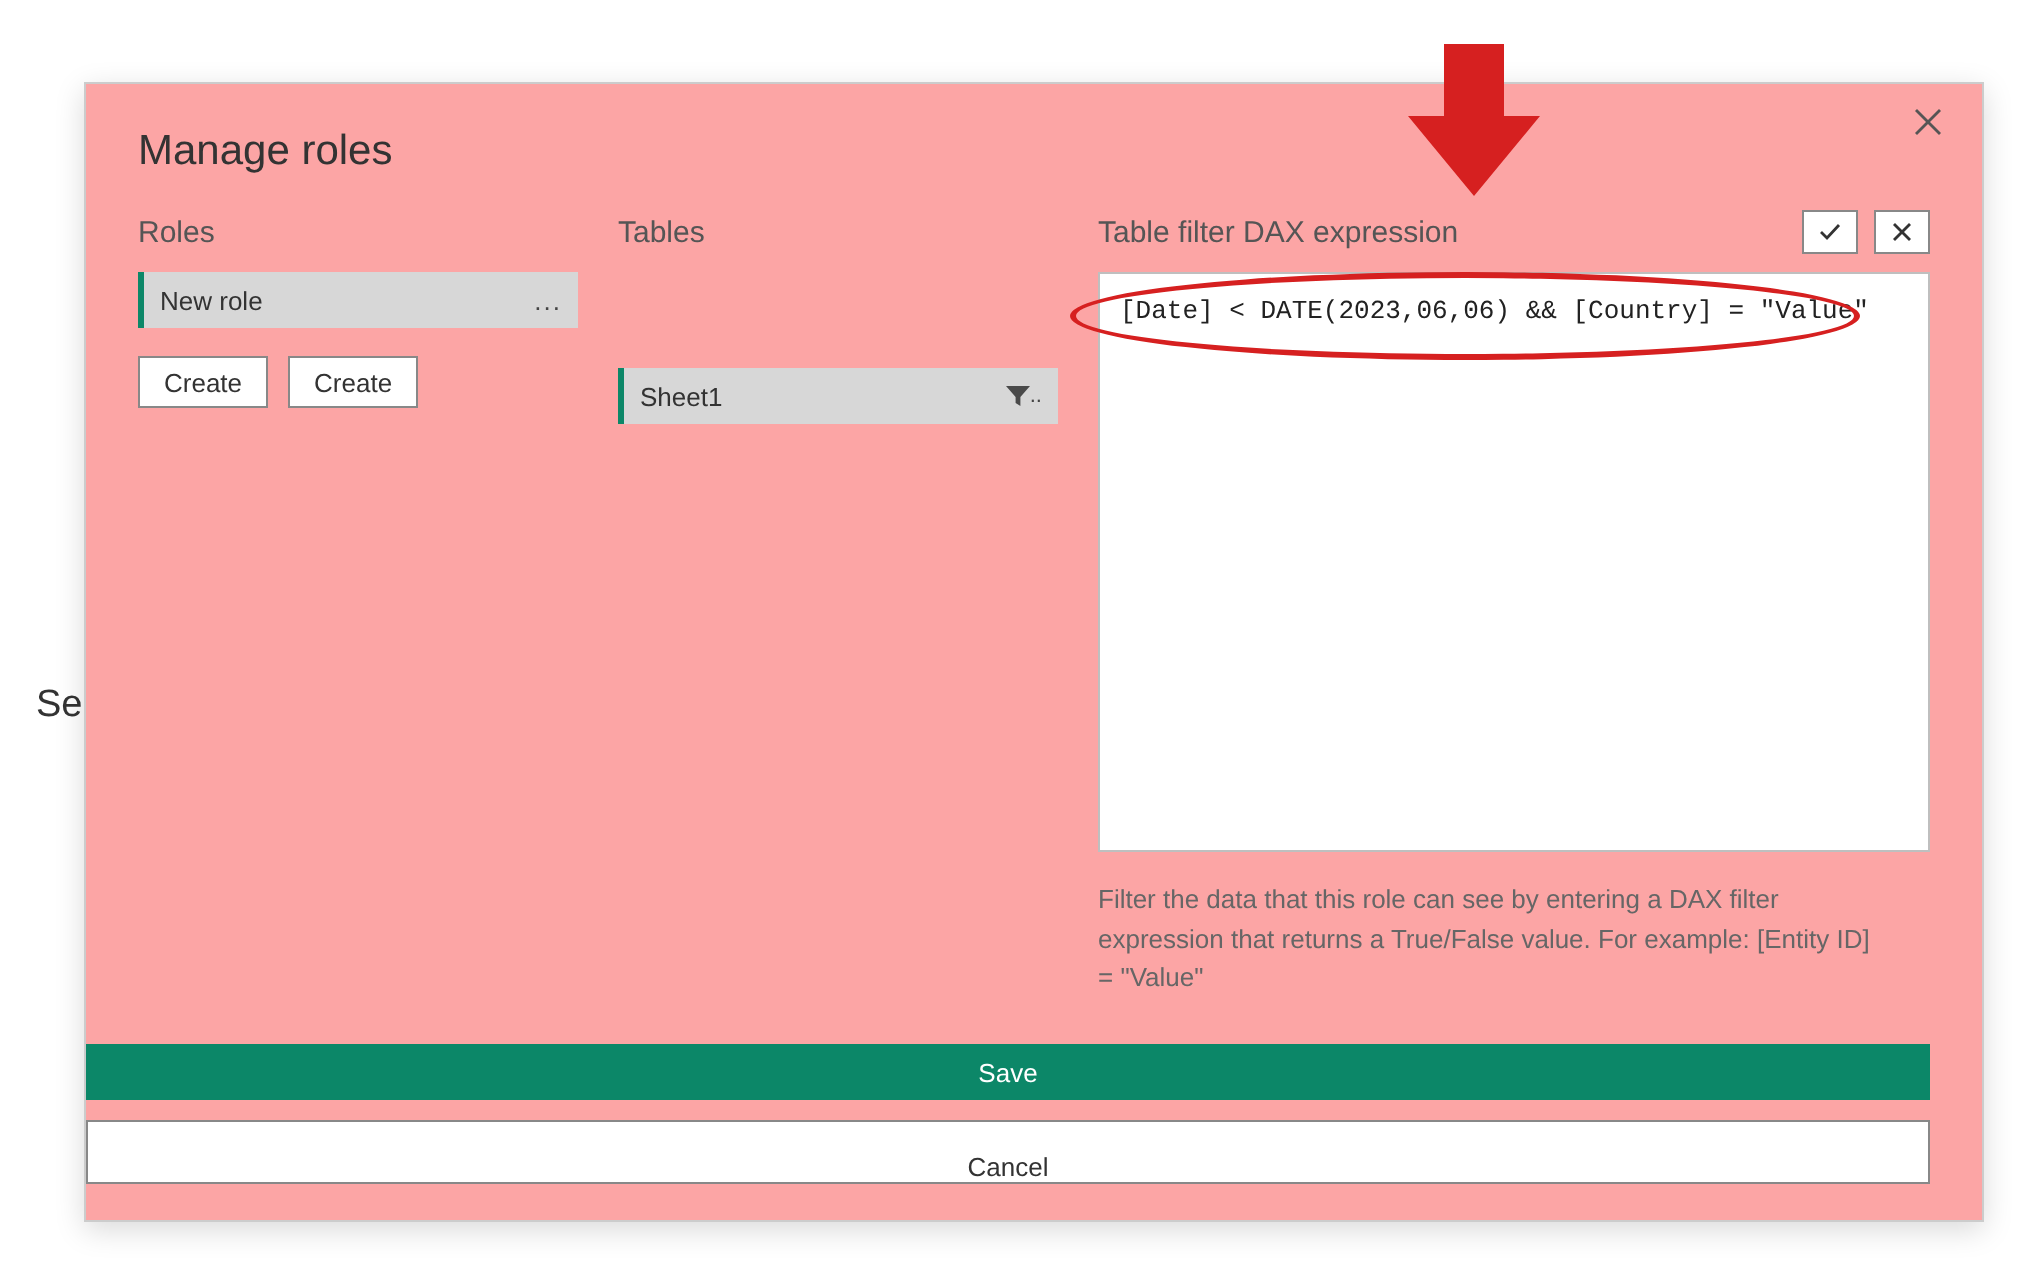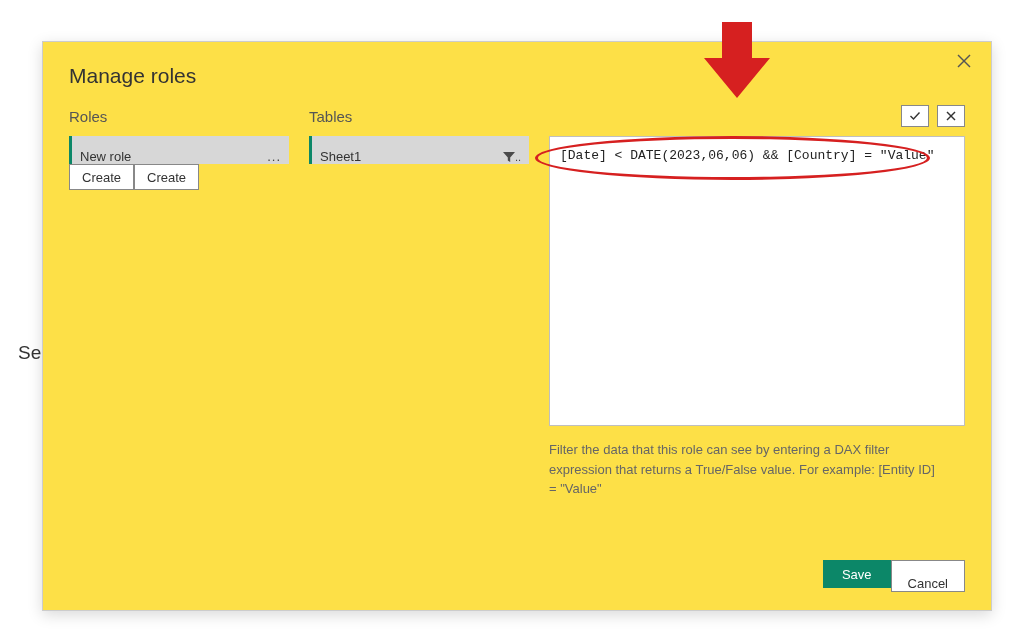--- a/index.html
+++ b/index.html
@@ -18,21 +18,21 @@
       font-size: 19px;
       color: #333;
       margin-top: 40px;
     }
     .dialog {
       position: absolute;
       left: 42px;
       top: 41px;
       width: 950px;
       height: 570px;
-      background: #fde047;
+      background: #fca5a5;
       border: 1px solid #ccc;
       box-shadow: 0 4px 14px rgba(0,0,0,.15);
       display: flex;
       flex-direction: column;
     }
     .dialog-body {
       flex: 1;
       padding: 22px 26px 0 26px;
       position: relative;
     }
@@ -50,21 +50,21 @@
       font-weight: 400;
       color: #333;
       margin-bottom: 16px;
     }
     .columns {
       display: flex;
       gap: 20px;
     }
     .col { display: flex; flex-direction: column; }
     .col-roles { width: 220px; }
-    .col-tables { width: 220px; }
+    .col-tables { width: 220px; gap: 48px; }
     .col-dax { flex: 1; }
     .col-header {
       font-size: 15px;
       color: #555;
       font-weight: 400;
       margin-bottom: 8px;
       display: flex;
       align-items: center;
       gap: 8px;
       height: 24px;
@@ -79,35 +79,35 @@
       align-items: center;
       justify-content: center;
       cursor: pointer;
       color: #333;
     }
     .list-item {
       height: 28px;
       background: #d7d7d7;
       border-left: 3px solid #0c8768;
       display: flex;
-      align-items: flex-end;
+      align-items: center;
       padding: 0 8px;
       font-size: 13px;
       color: #333;
       cursor: pointer;
       position: relative;
     }
     .list-item .dots {
       margin-left: auto;
       color: #444;
       font-size: 13px;
       letter-spacing: 1px;
     }
     .list-item .filter-ic { margin-left: auto; display: flex; align-items: center; }
-    .btn-row { display: flex; }
+    .btn-row { display: flex; gap: 10px; margin-top: 14px; }
     .btn {
       border: 1px solid #888;
       background: #fff;
       font-size: 13px;
       height: 26px;
       padding: 0 12px;
       cursor: pointer;
       color: #333;
     }
     .dax-box {
@@ -127,21 +127,23 @@
     .hint {
       font-size: 13px;
       color: #666;
       margin-top: 14px;
       line-height: 1.5;
       max-width: 390px;
     }
     .dialog-footer {
       display: flex;
       justify-content: flex-end;
+      gap: 10px;
       padding: 0 26px 18px 0;
+      flex-direction: column;
     }
     .btn-primary {
       background: #0c8768;
       color: #fff;
       border: 1px solid #0c8768;
       height: 28px;
       font-size: 13px;
       padding: 0 18px;
       cursor: pointer;
     }
@@ -209,20 +211,21 @@
             <svg width="14" height="14" viewBox="0 0 14 14">
                 <path d="M1 2 L13 2 L8.2 7.5 L8.2 12 L5.8 10.5 L5.8 7.5 Z" fill="#4a4a4a"></path>
               </svg>
             <span style="font-size:11px;color:#444;margin-left:-1px;">..</span>
           </span>
         </div>
       </div>
 
       <div class="col col-dax">
         <div class="col-header">
+          <span>Table filter DAX expression</span>
           <span class="spacer"></span>
           <div class="mini-btn">
             <svg width="12" height="10" viewBox="0 0 12 10">
                 <polyline points="1.5,5 4.5,8 10.5,1.5" fill="none" stroke="#333" stroke-width="1.4"></polyline>
               </svg>
           </div>
           <div class="mini-btn">
             <svg width="10" height="10" viewBox="0 0 10 10">
                 <line x1="1" y1="1" x2="9" y2="9" stroke="#333" stroke-width="1.4"></line>
                 <line x1="9" y1="1" x2="1" y2="9" stroke="#333" stroke-width="1.4"></line>

